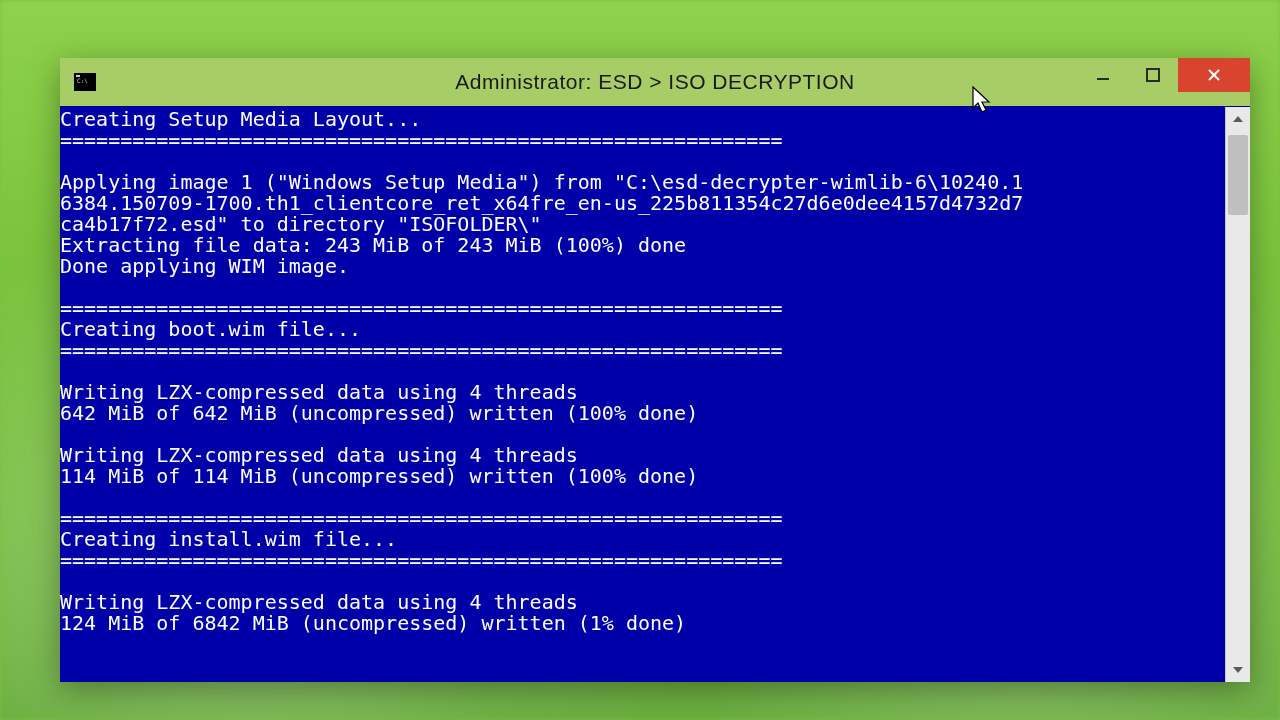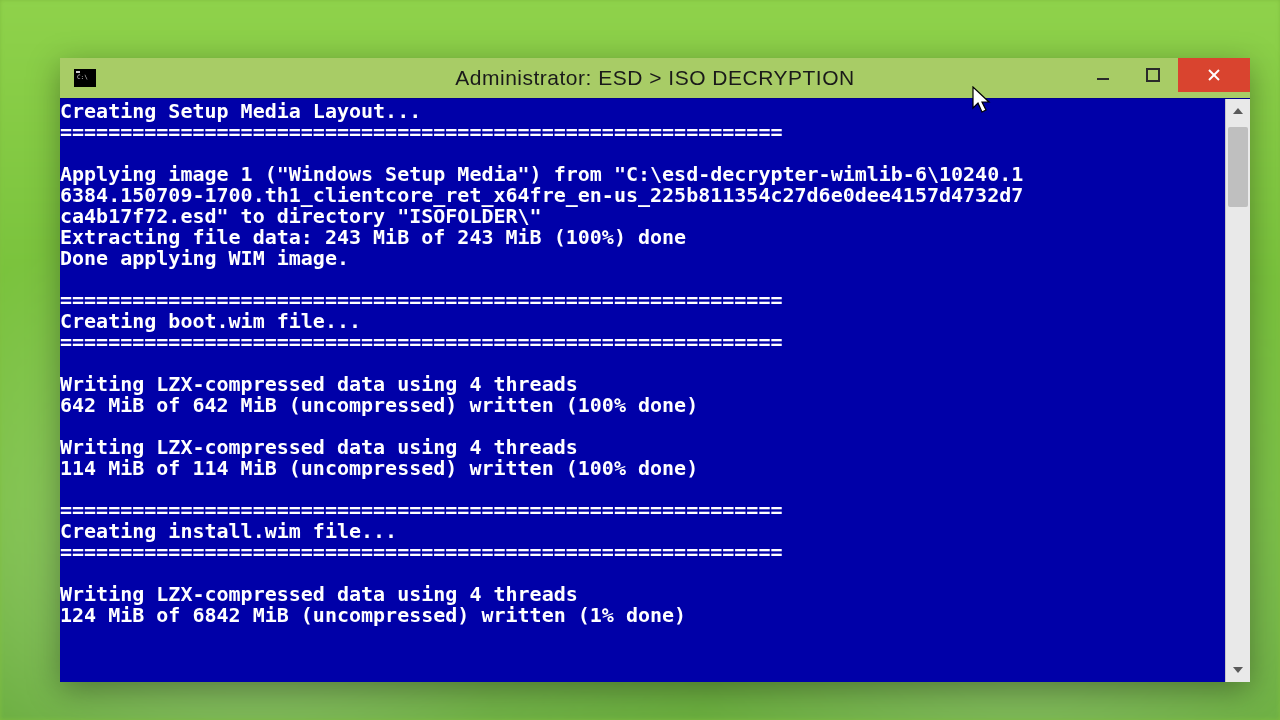--- a/index.html
+++ b/index.html
@@ -29,21 +29,21 @@
     top: 58px;
     width: 1190px;
     height: 624px;
     box-shadow: 0 8px 30px rgba(0,0,0,0.35);
     display: flex;
     flex-direction: column;
     background: #a8cc66;
   }
 
   .titlebar {
-    height: 40px;
+    height: 48px;
     background: #a8cc66;
     display: flex;
     align-items: center;
     position: relative;
     user-select: none;
   }
 
   .app-icon {
     width: 20px;
     height: 16px;
@@ -113,21 +113,21 @@
     border-top: 1px solid rgba(0,0,0,0.15);
   }
 
   .console {
     flex: 1;
     background: #0000a8;
     color: #ffffff;
     font-family: "Lucida Console", Consolas, monospace;
     font-size: 20px;
     line-height: 21px;
-    font-weight: bold;
+    font-weight: normal;
     padding: 2px 12px 0 0;
     white-space: pre;
     overflow: hidden;
     letter-spacing: 0px;
   }
 
   .scrollbar {
     width: 24px;
     background: #e9e9e9;
     display: flex;

